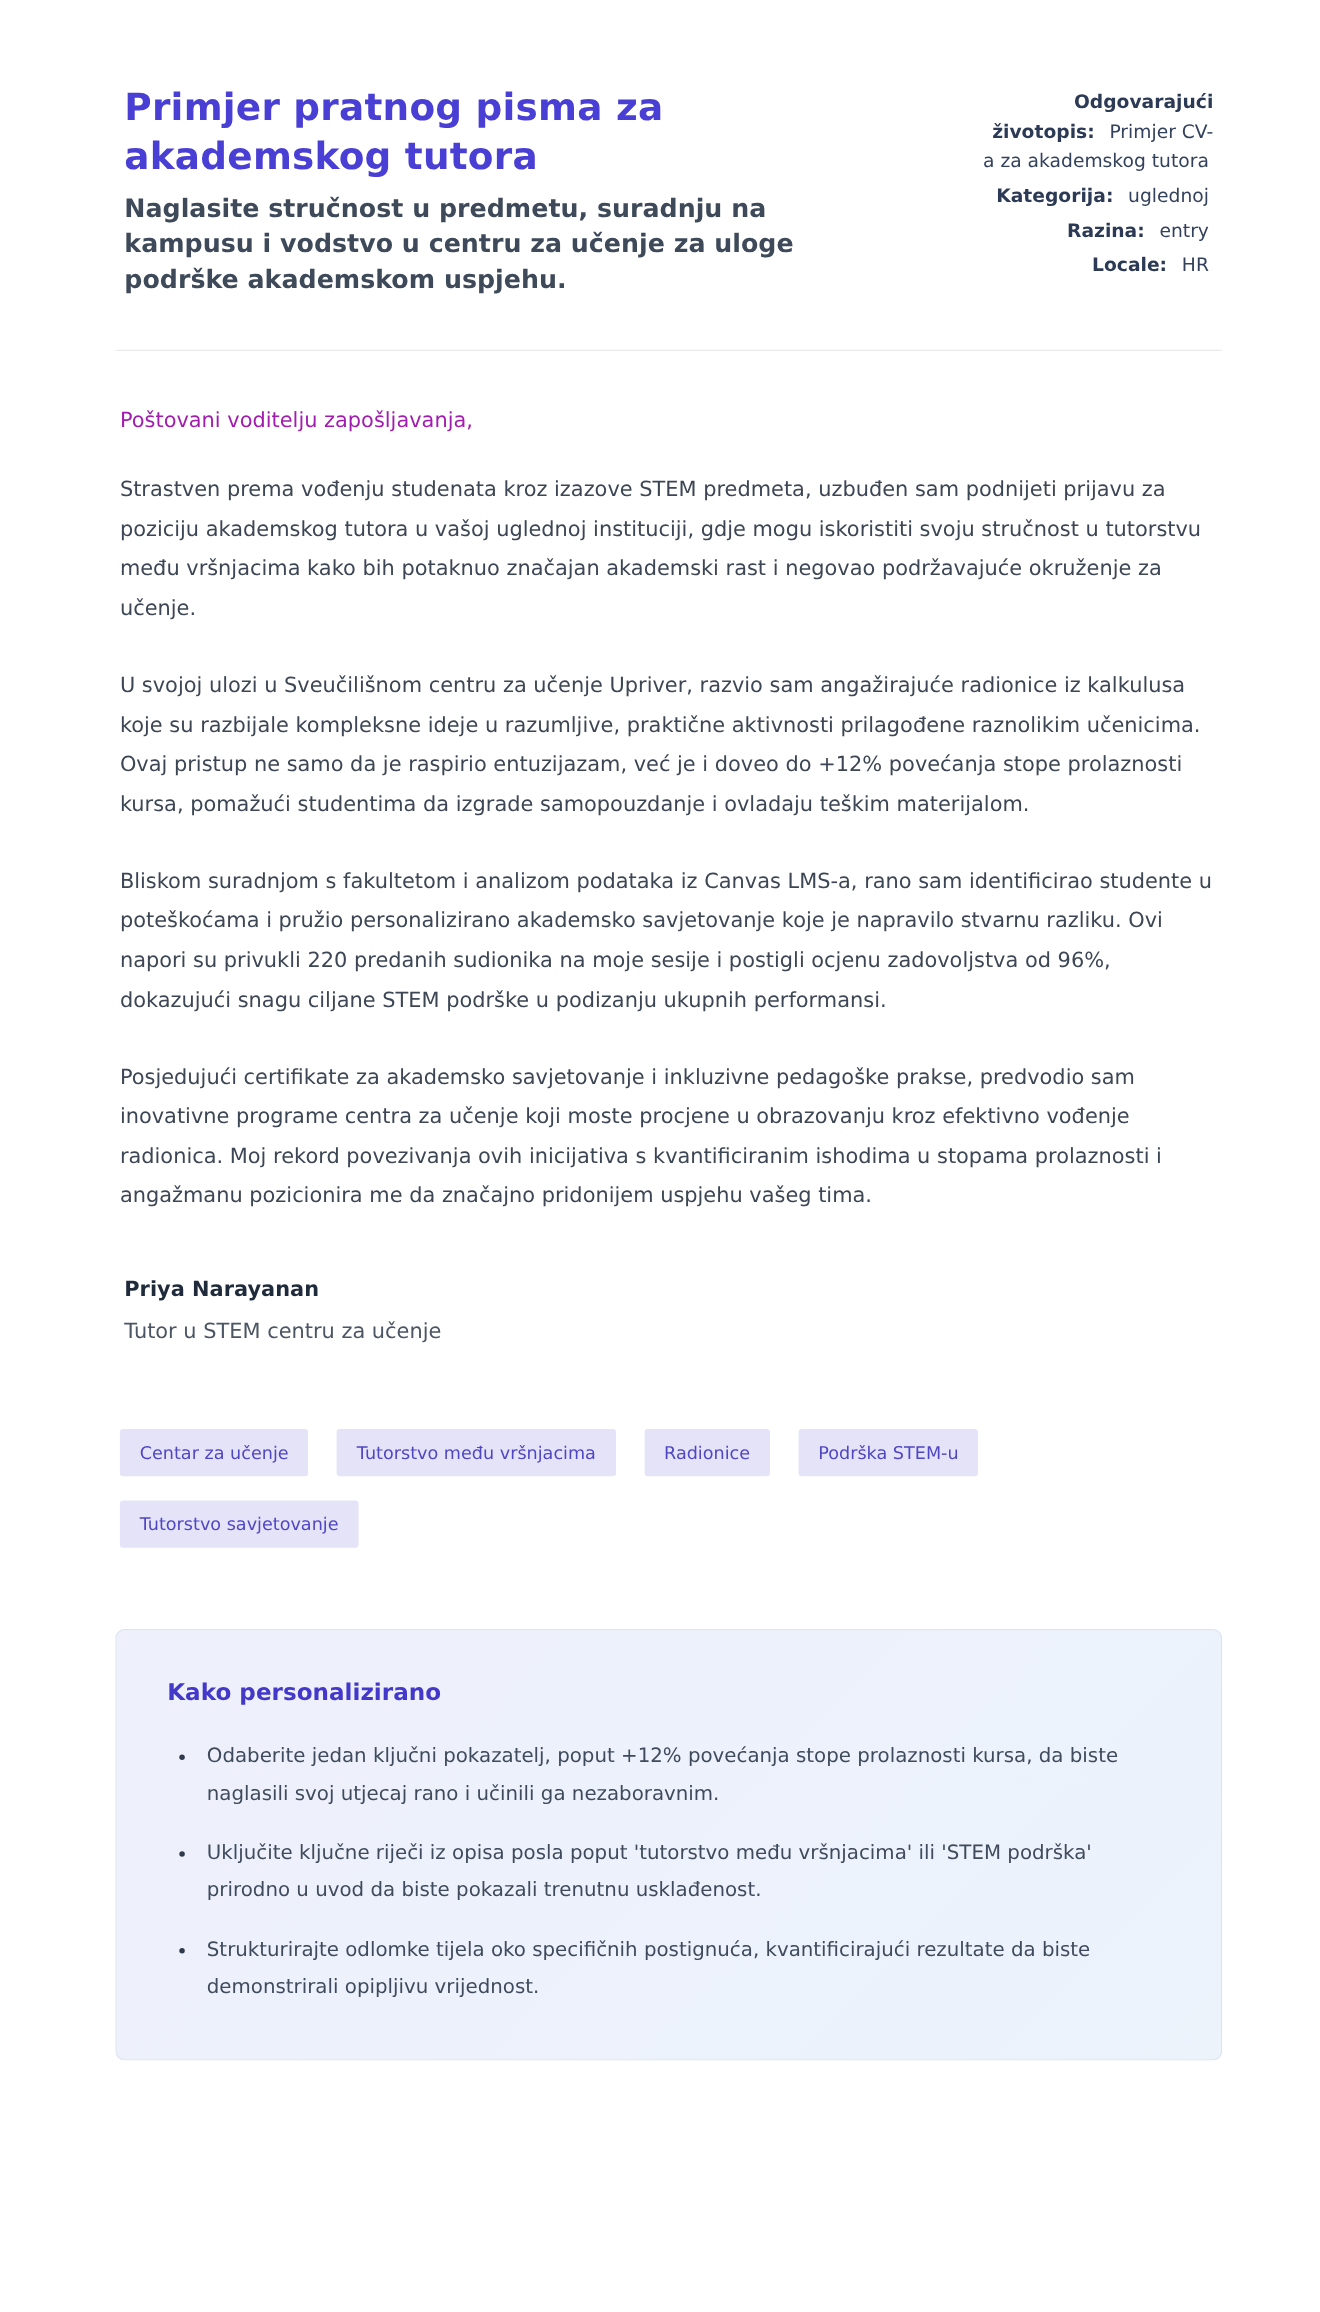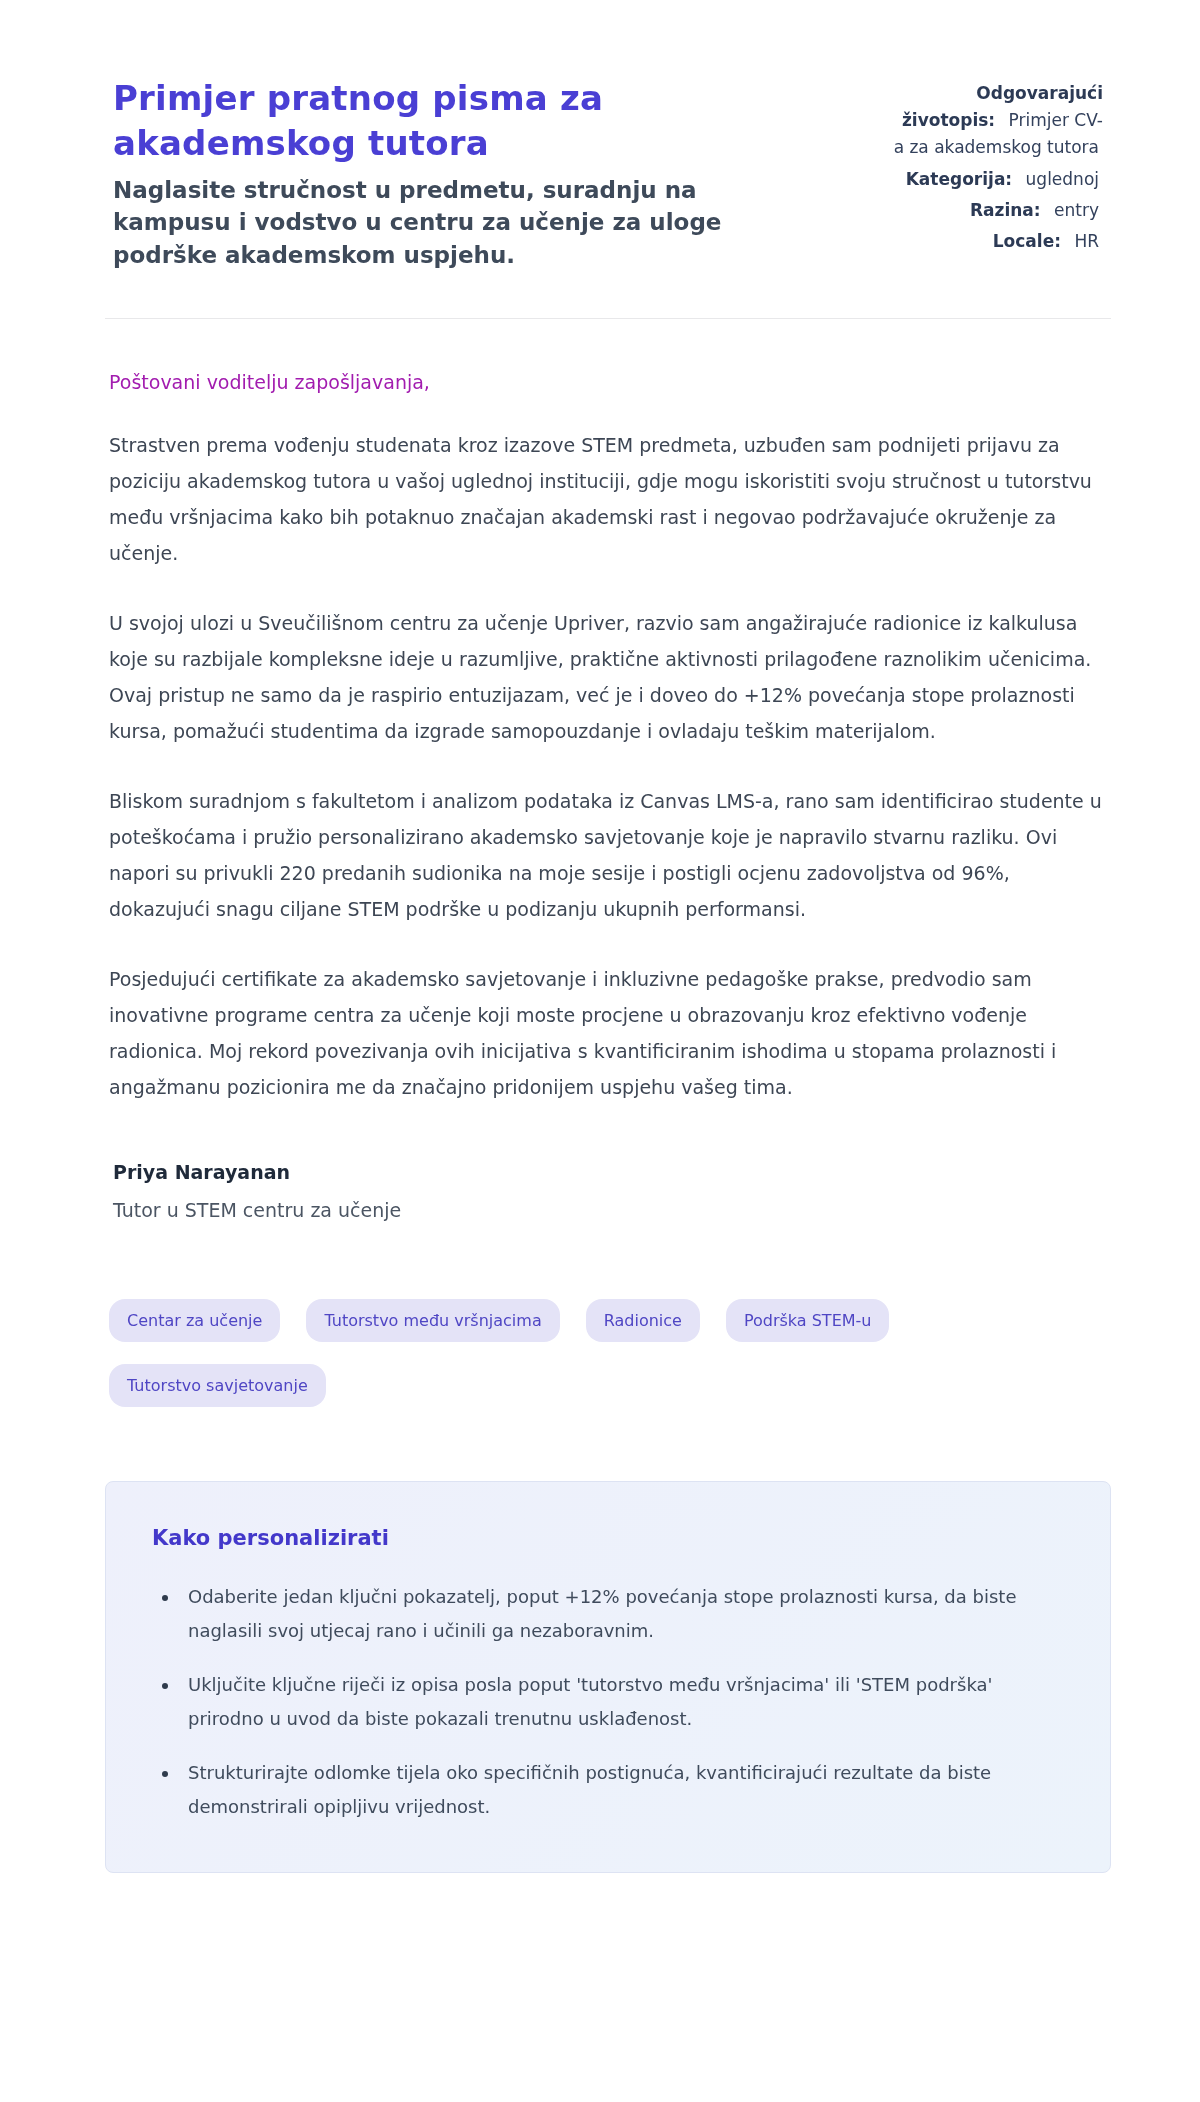--- a/index.html
+++ b/index.html
@@ -74,21 +74,21 @@
     flex-wrap: wrap;
     gap: 14px 18px;
     max-width: 820px;
   }
   .tag-chip {
     display: inline-block;
     background: #e4e3f7;
     color: #4f46c4;
     font-size: 16px;
     padding: 12px 18px;
-    border-radius: 16px;
+    border-radius: 3px;
     border: none;
     font-family: inherit;
     cursor: pointer;
   }
   
   .tips-box {
     margin-top: 70px;
     background: linear-gradient(135deg, #eef0fb 0%, #ecf3fb 100%);
     border: 1px solid #dde3f3;
     border-radius: 8px;
@@ -161,21 +161,21 @@
 
   <div class="tags">
     <button class="tag-chip">Centar za učenje</button>
     <button class="tag-chip">Tutorstvo među vršnjacima</button>
     <button class="tag-chip">Radionice</button>
     <button class="tag-chip">Podrška STEM-u</button>
     <button class="tag-chip">Tutorstvo savjetovanje</button>
   </div>
 
   <div class="tips-box">
-    <div class="tips-heading">Kako personalizirati</div>
+    <div class="tips-heading">Kako personalizirano</div>
     <ul class="tips-list">
       <li>Odaberite jedan ključni pokazatelj, poput +12% povećanja stope prolaznosti kursa, da biste naglasili svoj utjecaj rano i učinili ga nezaboravnim.</li>
       <li>Uključite ključne riječi iz opisa posla poput 'tutorstvo među vršnjacima' ili 'STEM podrška' prirodno u uvod da biste pokazali trenutnu usklađenost.</li>
       <li>Strukturirajte odlomke tijela oko specifičnih postignuća, kvantificirajući rezultate da biste demonstrirali opipljivu vrijednost.</li>
     </ul>
   </div>
 
 </div>
 
 </body></html>

